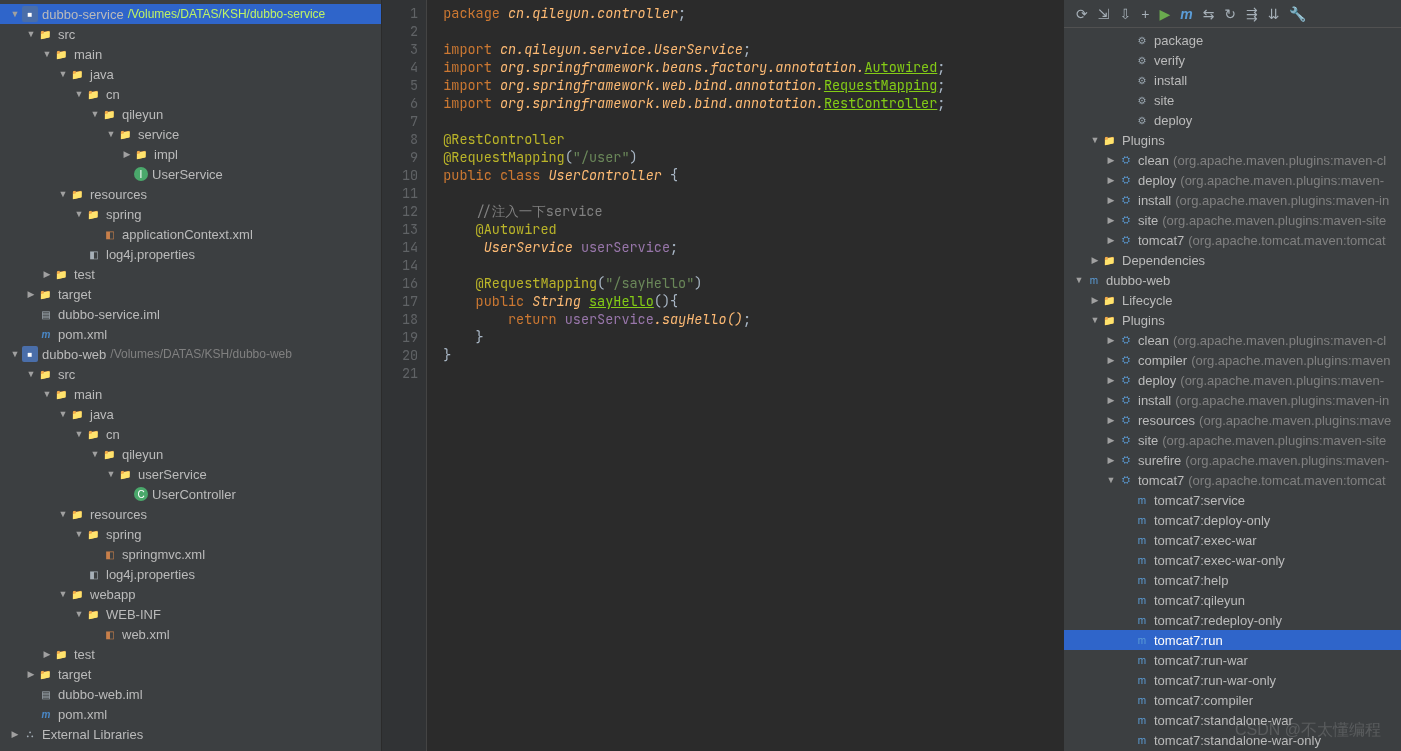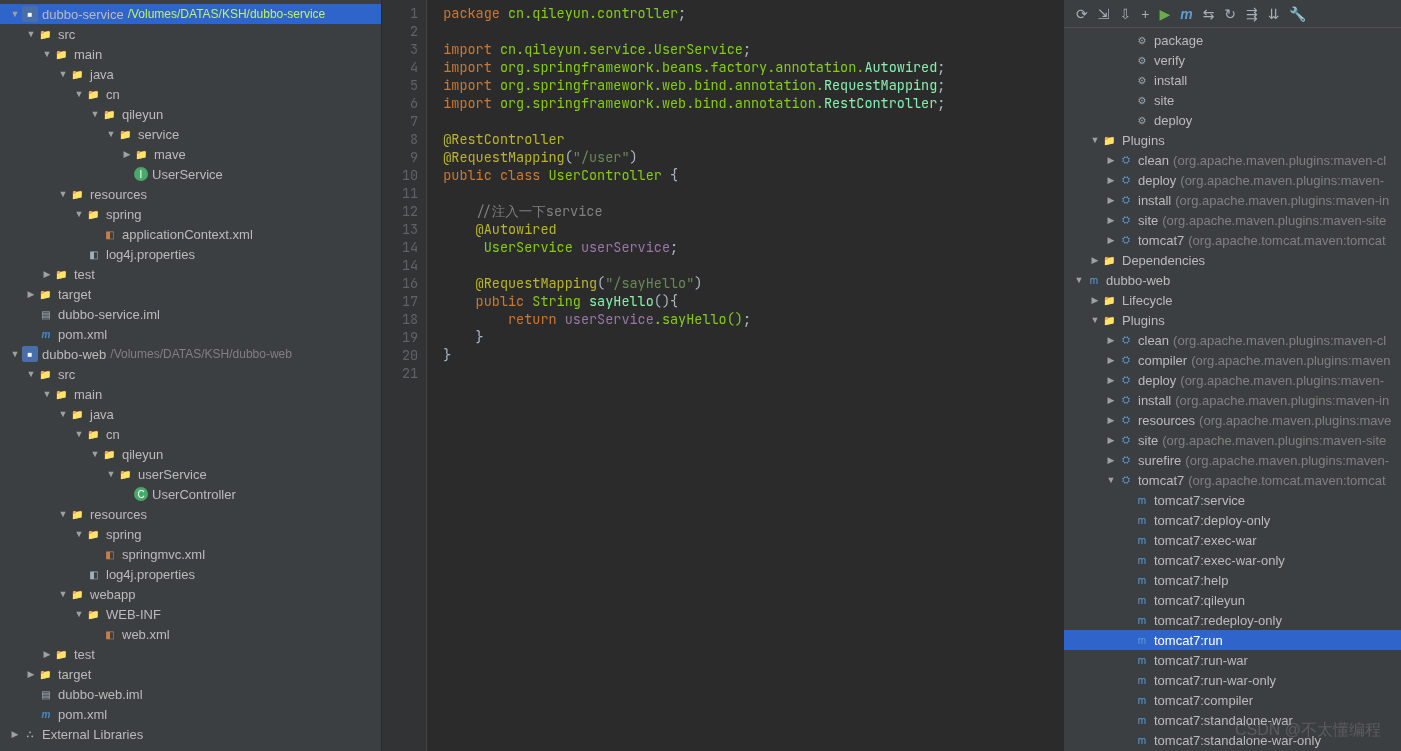--- a/index.html
+++ b/index.html
@@ -67,24 +67,24 @@
   }
   .gutter div{ height:18px; line-height:18px;}
   .code {
     padding:4px 16px;
     white-space:pre;
     line-height:18px;
   }
   .kw   { color:#cc7832;}
   .ann  { color:#bab429;margin-top:7px;}
   .str  { color:#6a8759;}
-  .ident{ color:#84cc16;}
+  .ident{ color:#fdba74;font-style:italic;}
   .fld  { color:#9876aa;}
   .cmt  { color:#808080;}
-  .dec  { color:#86efac;}
+  .dec  { color:#84cc16;text-decoration:underline;}
   .punc { color:#a9b7c6;}
   
   .right {
     width: 338px;
     background:#3c3f41;
     border-left:1px solid #2b2b2b;
     display:flex; flex-direction:column;
     overflow:hidden;
   }
   .rtoolbar{
@@ -149,21 +149,21 @@
       <span class="lbl">qileyun</span>
     </div>
     <div class="tree-row" style="padding-left: 104px;">
       <span class="arrow open"></span>
       <span class="ticon pkg">📁</span>
       <span class="lbl">service</span>
     </div>
     <div class="tree-row" style="padding-left: 120px;">
       <span class="arrow closed"></span>
       <span class="ticon pkg">📁</span>
-      <span class="lbl">mave</span>
+      <span class="lbl">impl</span>
     </div>
     <div class="tree-row" style="padding-left: 120px;">
       <span class="arrow none"></span>
       <span class="ticon iface">I</span>
       <span class="lbl">UserService</span>
     </div>
     <div class="tree-row" style="padding-left: 56px;">
       <span class="arrow open"></span>
       <span class="ticon dirblue">📁</span>
       <span class="lbl">resources</span>

